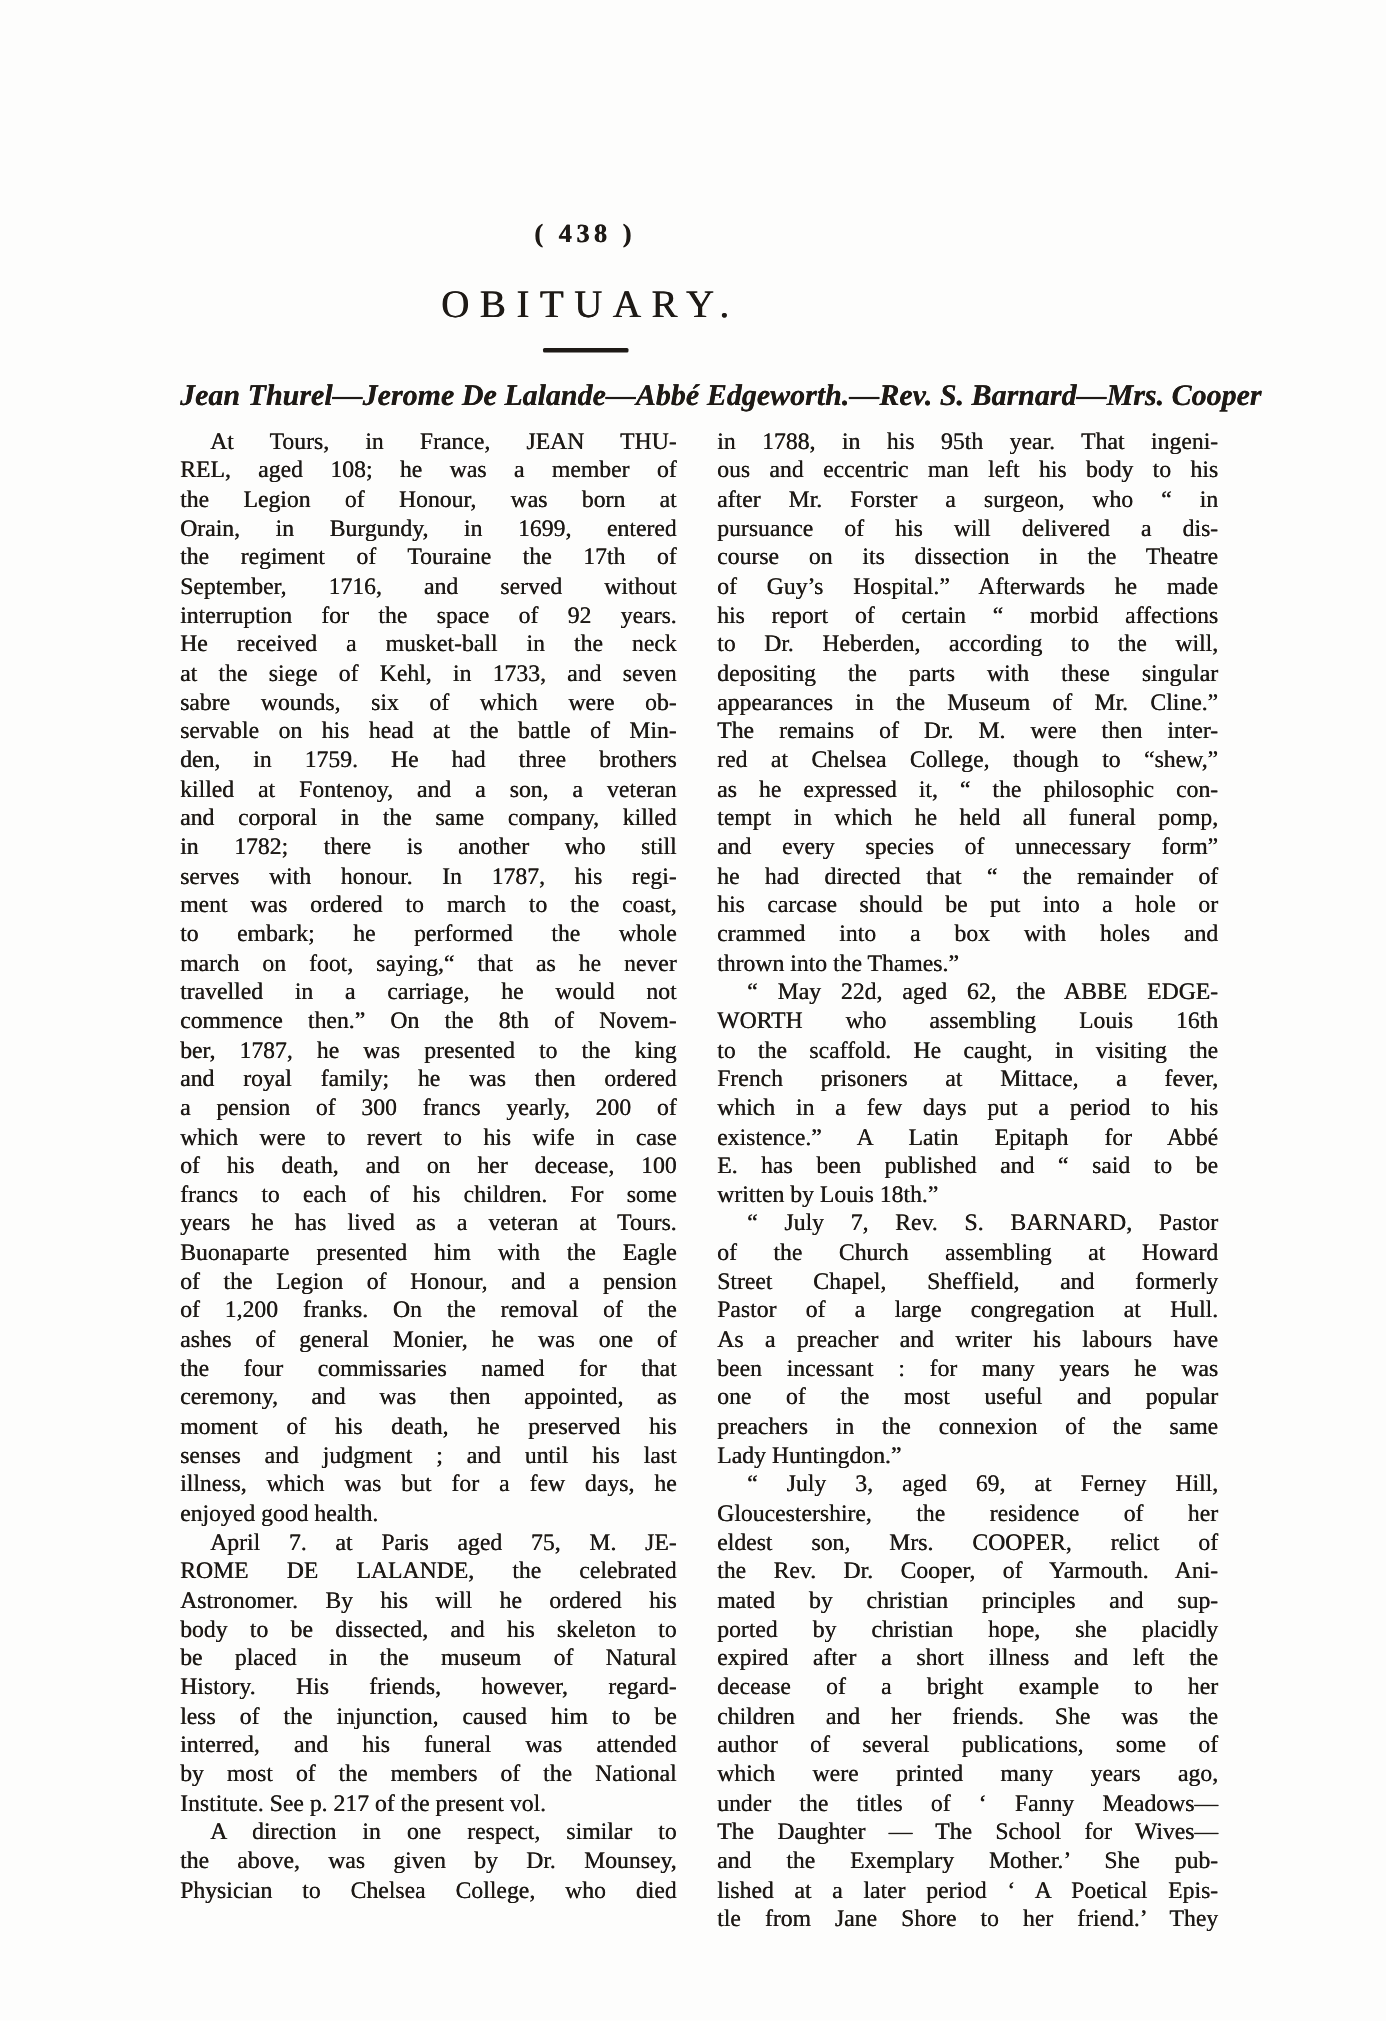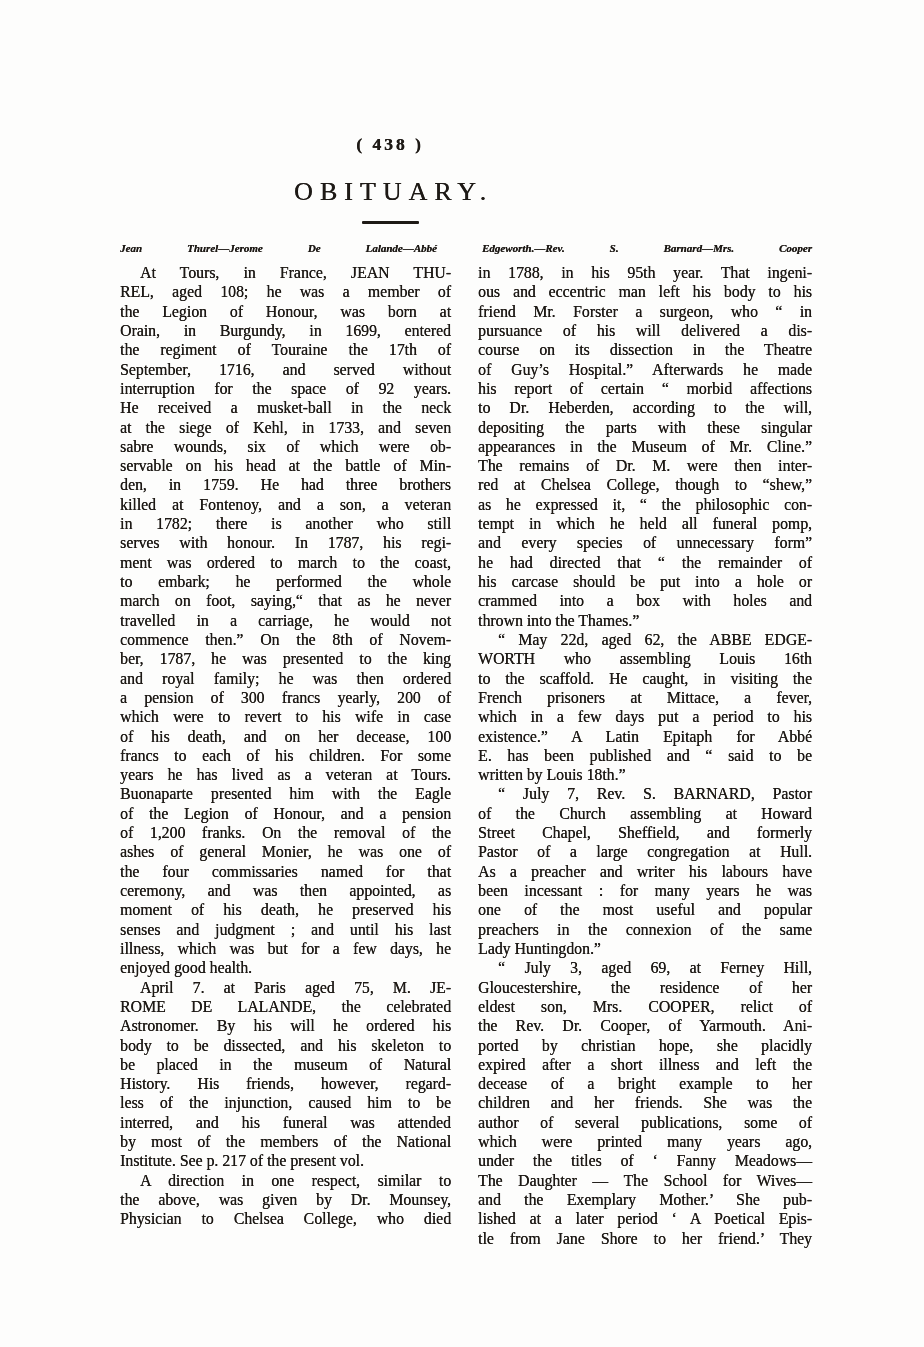--- a/index.html
+++ b/index.html
@@ -15,21 +15,21 @@
     position: relative;
     overflow: hidden;
   }
   .page {
     width: 924px; height: 1347px;
     background: var(--paper);
     position: relative;
   }
   .content {
     position: absolute;
-    left: 120px; top: 1px;
+    left: 120px; top: 12px;
     width: 692px;
   }
   .page-head {
     position: relative;
     left: -76px;               
     text-align: center;
   }
   .page-number {
     margin-top: 133px;
     font-size: 17.5px;
@@ -48,21 +48,21 @@
   .rule {
     margin: 14px auto 0 auto;
     width: 57px; height: 3px;
     background: var(--ink);
     border-radius: 1px;
   }
   .subjects {
     margin-top: 18px;
     font-style: italic;
     font-weight: 700;
-    font-size: 11px;
+    font-size: 20px;
     text-align: justify;
     text-align-last: justify;
     -moz-text-align-last: justify;
     white-space: nowrap;
     text-shadow: 0.2px 0 0 currentColor;
   }
   .columns {
     margin-top: 9px;
     display: flex;
     gap: 27px;
@@ -111,20 +111,21 @@
             <div class="line">Orain, in Burgundy, in 1699, entered</div>
             <div class="line">the regiment of Touraine the 17th of</div>
             <div class="line">September, 1716, and served without</div>
             <div class="line">interruption for the space of 92 years.</div>
             <div class="line">He received a musket-ball in the neck</div>
             <div class="line">at the siege of Kehl, in 1733, and seven</div>
             <div class="line">sabre wounds, six of which were ob-</div>
             <div class="line">servable on his head at the battle of Min-</div>
             <div class="line">den, in 1759.  He had three brothers</div>
             <div class="line">killed at Fontenoy, and a son, a veteran</div>
+            <div class="line">and corporal in the same company, killed</div>
             <div class="line">in 1782; there is another who still</div>
             <div class="line">serves with honour.  In 1787, his regi-</div>
             <div class="line">ment was ordered to march to the coast,</div>
             <div class="line">to embark; he performed the whole</div>
             <div class="line">march on foot, saying,“ that as he never</div>
             <div class="line">travelled in a carriage, he would not</div>
             <div class="line">commence then.” On the 8th of Novem-</div>
             <div class="line">ber, 1787, he was presented to the king</div>
             <div class="line">and royal family; he was then ordered</div>
             <div class="line">a pension of 300 francs yearly, 200 of</div>
@@ -158,21 +159,21 @@
           <div class="para">
             <div class="line indent">A direction in one respect, similar to</div>
             <div class="line">the above, was given by Dr. Mounsey,</div>
             <div class="line">Physician to Chelsea College, who died</div>
           </div>
         </section>
       <section class="column right-col">
           <div class="para">
             <div class="line">in 1788, in his 95th year.  That ingeni-</div>
             <div class="line">ous and eccentric man left his body to his</div>
-            <div class="line">friend Mr. Forster a surgeon, who “ in</div>
+            <div class="line">after Mr. Forster a surgeon, who “ in</div>
             <div class="line">pursuance of his will delivered a dis-</div>
             <div class="line">course on its dissection in the Theatre</div>
             <div class="line">of Guy’s Hospital.” Afterwards he made</div>
             <div class="line">his report of certain “ morbid affections</div>
             <div class="line">to Dr. Heberden, according to the will,</div>
             <div class="line">depositing the parts with these singular</div>
             <div class="line">appearances in the Museum of Mr. Cline.”</div>
             <div class="line">The remains of Dr. M. were then inter-</div>
             <div class="line">red at Chelsea College, though to “shew,”</div>
             <div class="line">as he expressed it, “ the philosophic con-</div>
@@ -202,20 +203,21 @@
             <div class="line">been incessant : for many years he was</div>
             <div class="line">one of the most useful and popular</div>
             <div class="line">preachers in the connexion of the same</div>
             <div class="line last">Lady Huntingdon.”</div>
           </div>
           <div class="para">
             <div class="line indent">“ July 3, aged 69, at Ferney Hill,</div>
             <div class="line">Gloucestershire, the residence of her</div>
             <div class="line">eldest son, Mrs. COOPER, relict of</div>
             <div class="line">the Rev. Dr. Cooper, of Yarmouth. Ani-</div>
+            <div class="line">mated by christian principles and sup-</div>
             <div class="line">ported by christian hope, she placidly</div>
             <div class="line">expired after a short illness and left the</div>
             <div class="line">decease of a bright example to her</div>
             <div class="line">children and her friends.  She was the</div>
             <div class="line">author of several publications, some of</div>
             <div class="line">which were printed many years ago,</div>
             <div class="line">under the titles of ‘ Fanny Meadows—</div>
             <div class="line">The Daughter — The School for Wives—</div>
             <div class="line">and the Exemplary Mother.’  She pub-</div>
             <div class="line">lished at a later period ‘ A Poetical Epis-</div>

